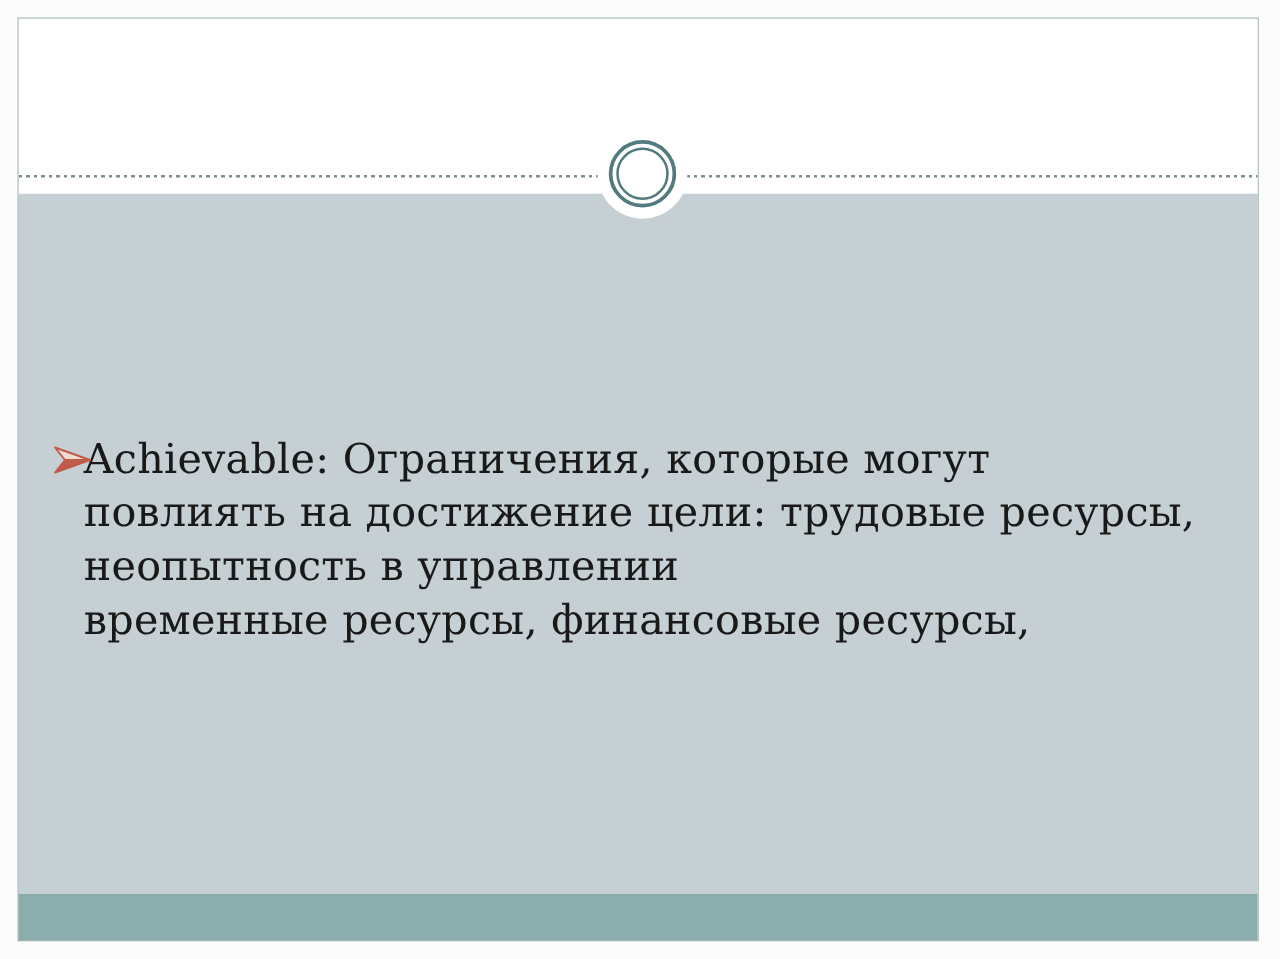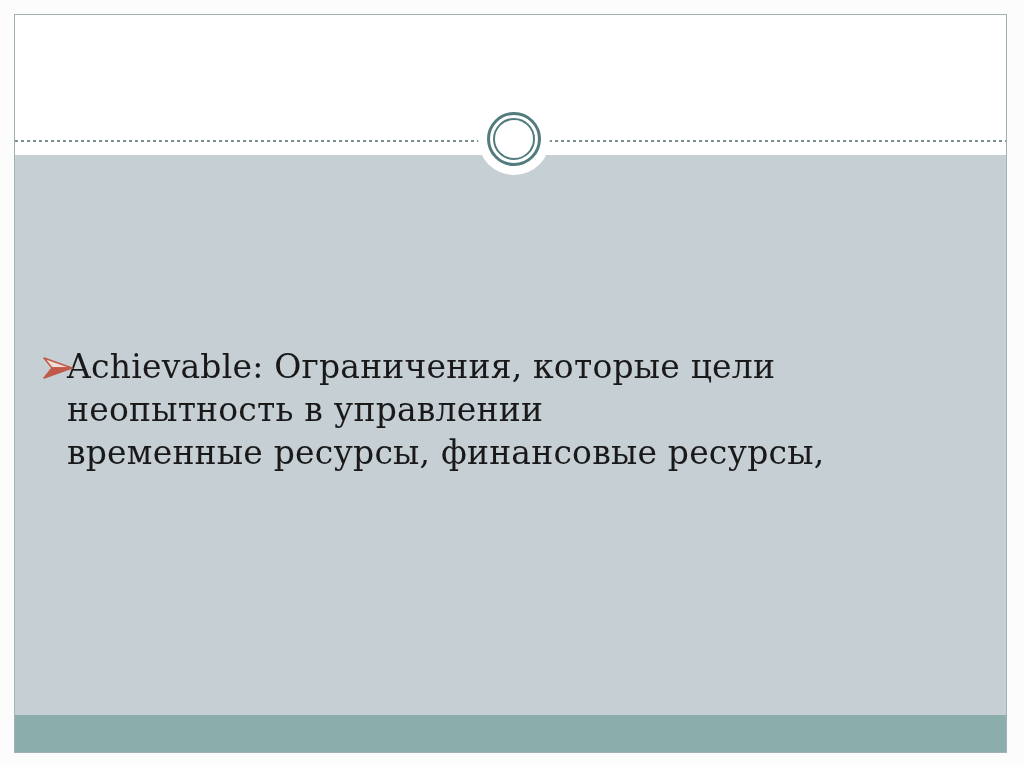--- a/index.html
+++ b/index.html
@@ -107,21 +107,22 @@
       </div>
     </div>
 
     <div class="slide-body">
       <div class="bullet-item">
         <svg class="bullet-arrow" viewBox="0 0 30 24" xmlns="http://www.w3.org/2000/svg">
           <polygon points="1,2 29,12 9,12" stroke="#c05a49" stroke-width="1.5" stroke-linejoin="round" fill="#f2ddd5"></polygon>
           <polygon points="9,12 29,12 1,22" stroke="#c05a49" stroke-width="1.5" stroke-linejoin="round" fill="#c05a49"></polygon>
         </svg>
         <div class="bullet-text">
-          <div>Achievable: Ограничения, которые цели</div>
+          <div>Achievable: Ограничения, которые могут</div>
+          <div>повлиять на достижение цели: трудовые ресурсы,</div>
           <div>неопытность в управлении</div>
           <div>временные ресурсы, финансовые ресурсы,</div>
         </div>
       </div>
     </div>
 
     <div class="slide-footer-band"></div>
 
   </div>
 </div>

